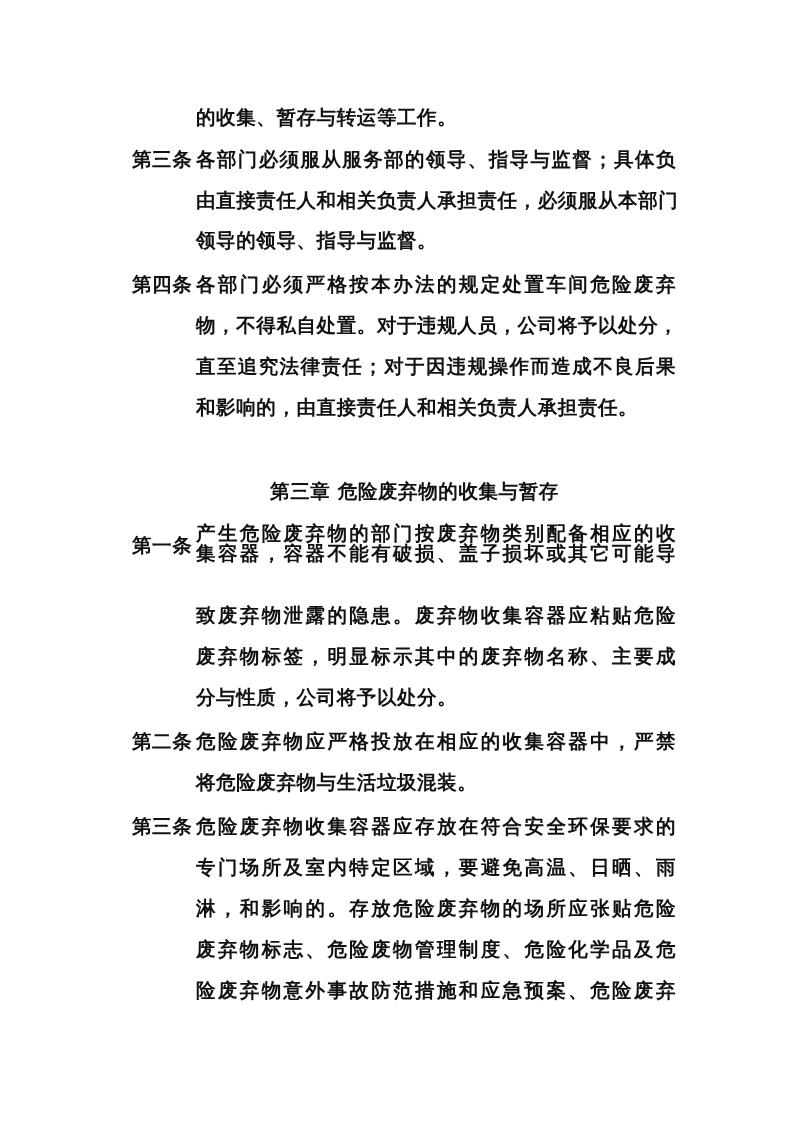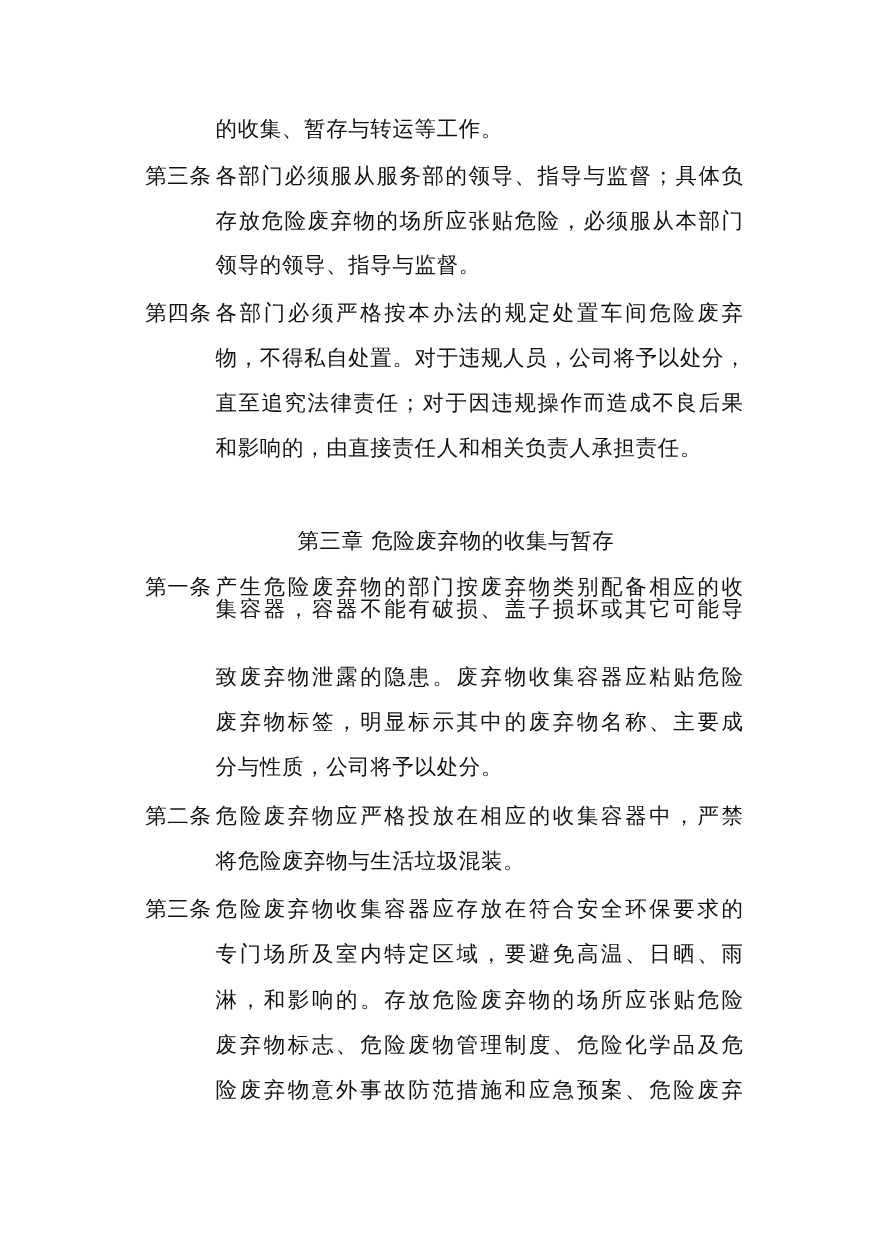--- a/index.html
+++ b/index.html
@@ -1,45 +1,45 @@
 <!DOCTYPE html>
 <html><head>
 <meta charset="utf-8">
 <style>
   html, body { margin: 0; padding: 0; background: #ffffff; }
   body { width: 793px; height: 1122px; position: relative; overflow: hidden;
          font-family: "DejaVu Serif", "Liberation Serif", serif; color: #111; }
-  .page { position: absolute; left: 0; top: 0; width: 793px; height: 797px; }
+  .page { position: absolute; left: 0; top: 0; width: 793px; height: 797px; font-weight: bold; }
   .line { position: absolute; font-size: 19.5px; line-height: 24px; white-space: nowrap; letter-spacing: 0.6px; }
   .label { left: 120px; margin-left: 12px; }
   .body { left: 196px; width: 480px; text-align: justify; text-align-last: justify; }
   .body.last { text-align-last: left; }
   .heading { left: 0; width: 793px; text-align: center; padding-left: 36px; box-sizing: border-box; }
 </style>
 </head>
 <body>
 
 <div class="page">
 
   <div class="line body last" style="top:106px">的收集、暂存与转运等工作。</div>
 
   <div class="line label" style="top:148px">第三条</div>
   <div class="line body" style="top:148px">各部门必须服从服务部的领导、指导与监督；具体负</div>
-  <div class="line body" style="top:189px">存放危险废弃物的场所应张贴危险，必须服从本部门</div>
+  <div class="line body" style="top:189px">由直接责任人和相关负责人承担责任，必须服从本部门</div>
   <div class="line body last" style="top:229px">领导的领导、指导与监督。</div>
 
   <div class="line label" style="top:273px">第四条</div>
   <div class="line body" style="top:314px">物，不得私自处置。对于违规人员，公司将予以处分，</div>
   <div class="line body" style="top:273px">各部门必须严格按本办法的规定处置车间危险废弃</div>
   <div class="line body" style="top:355px">直至追究法律责任；对于因违规操作而造成不良后果</div>
   <div class="line body last" style="top:396px">和影响的，由直接责任人和相关负责人承担责任。</div>
 
   <div class="line heading" style="top:480px">第三章 危险废弃物的收集与暂存</div>
 
-  <div class="line label" style="top:522px">第一条</div>
+  <div class="line label" style="top:534px">第一条</div>
   <div class="line body" style="top:522px">产生危险废弃物的部门按废弃物类别配备相应的收</div>
   <div class="line body" style="top:542px">集容器，容器不能有破损、盖子损坏或其它可能导</div>
   <div class="line body" style="top:604px">致废弃物泄露的隐患。废弃物收集容器应粘贴危险</div>
   <div class="line body" style="top:645px">废弃物标签，明显标示其中的废弃物名称、主要成</div>
   <div class="line body last" style="top:686px">分与性质，公司将予以处分。</div>
 
   <div class="line label" style="top:730px">第二条</div>
   <div class="line body" style="top:730px">危险废弃物应严格投放在相应的收集容器中，严禁</div>
   <div class="line body last" style="top:771px">将危险废弃物与生活垃圾混装。</div>
 

